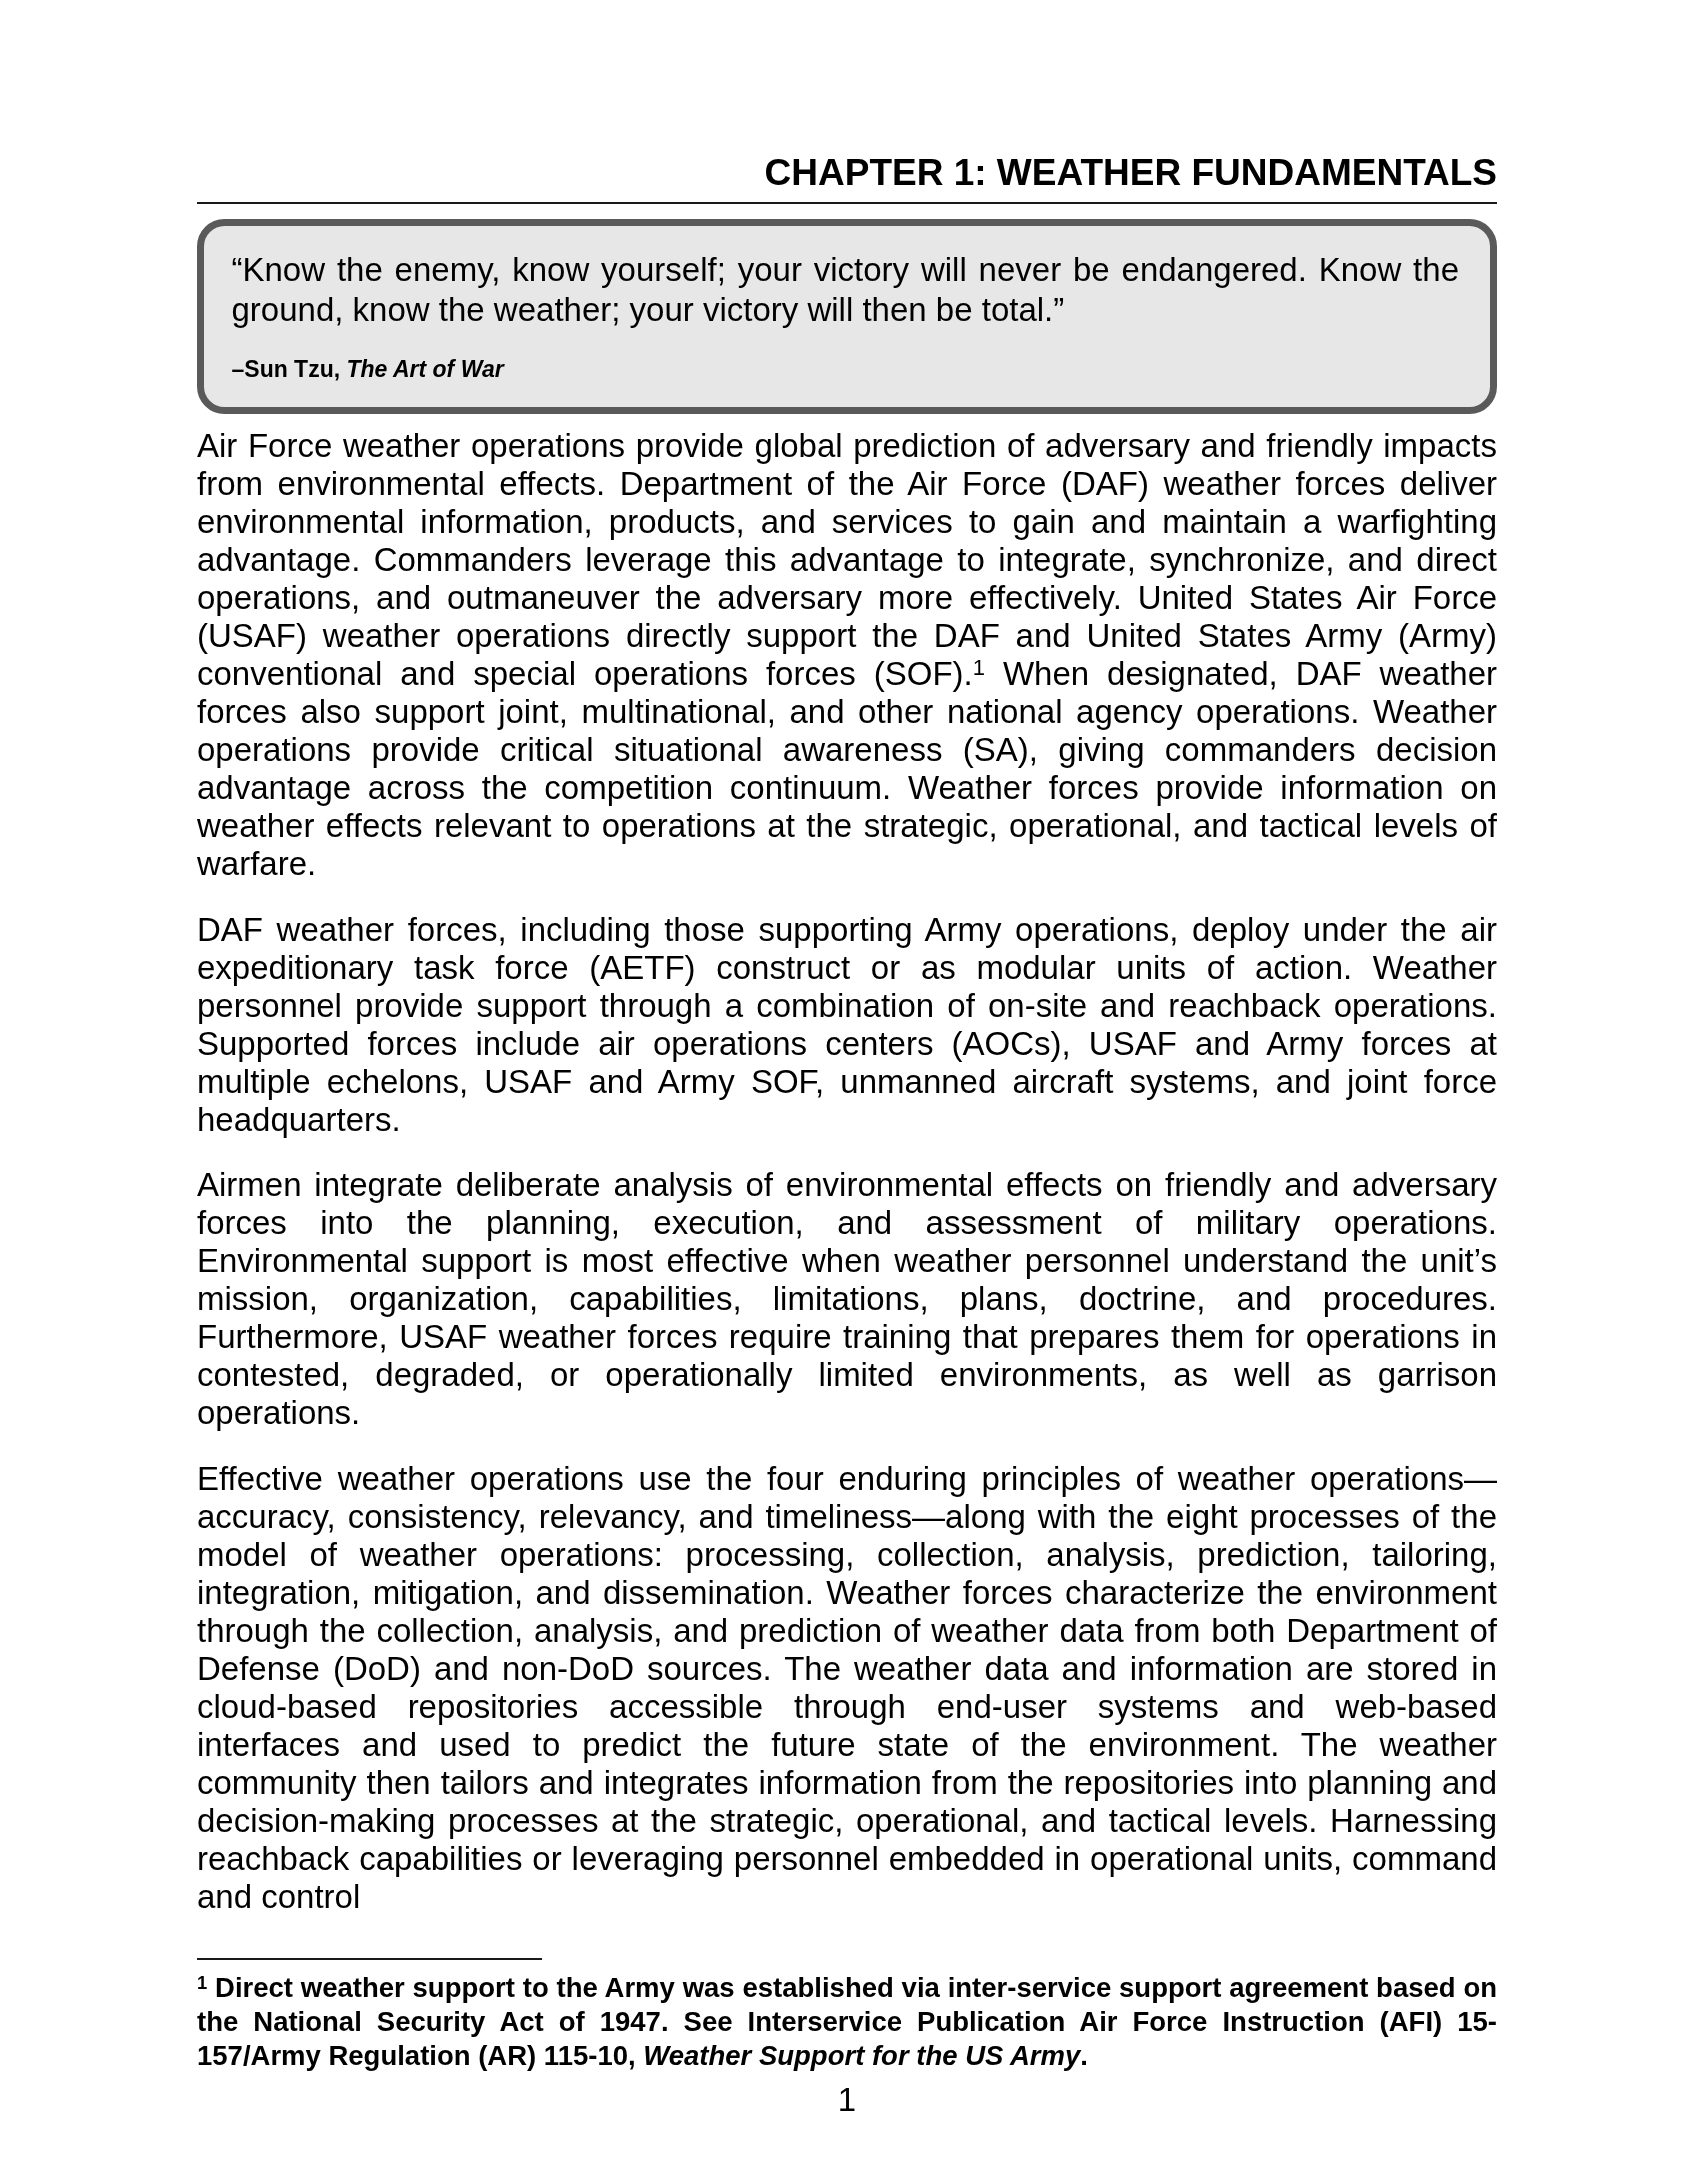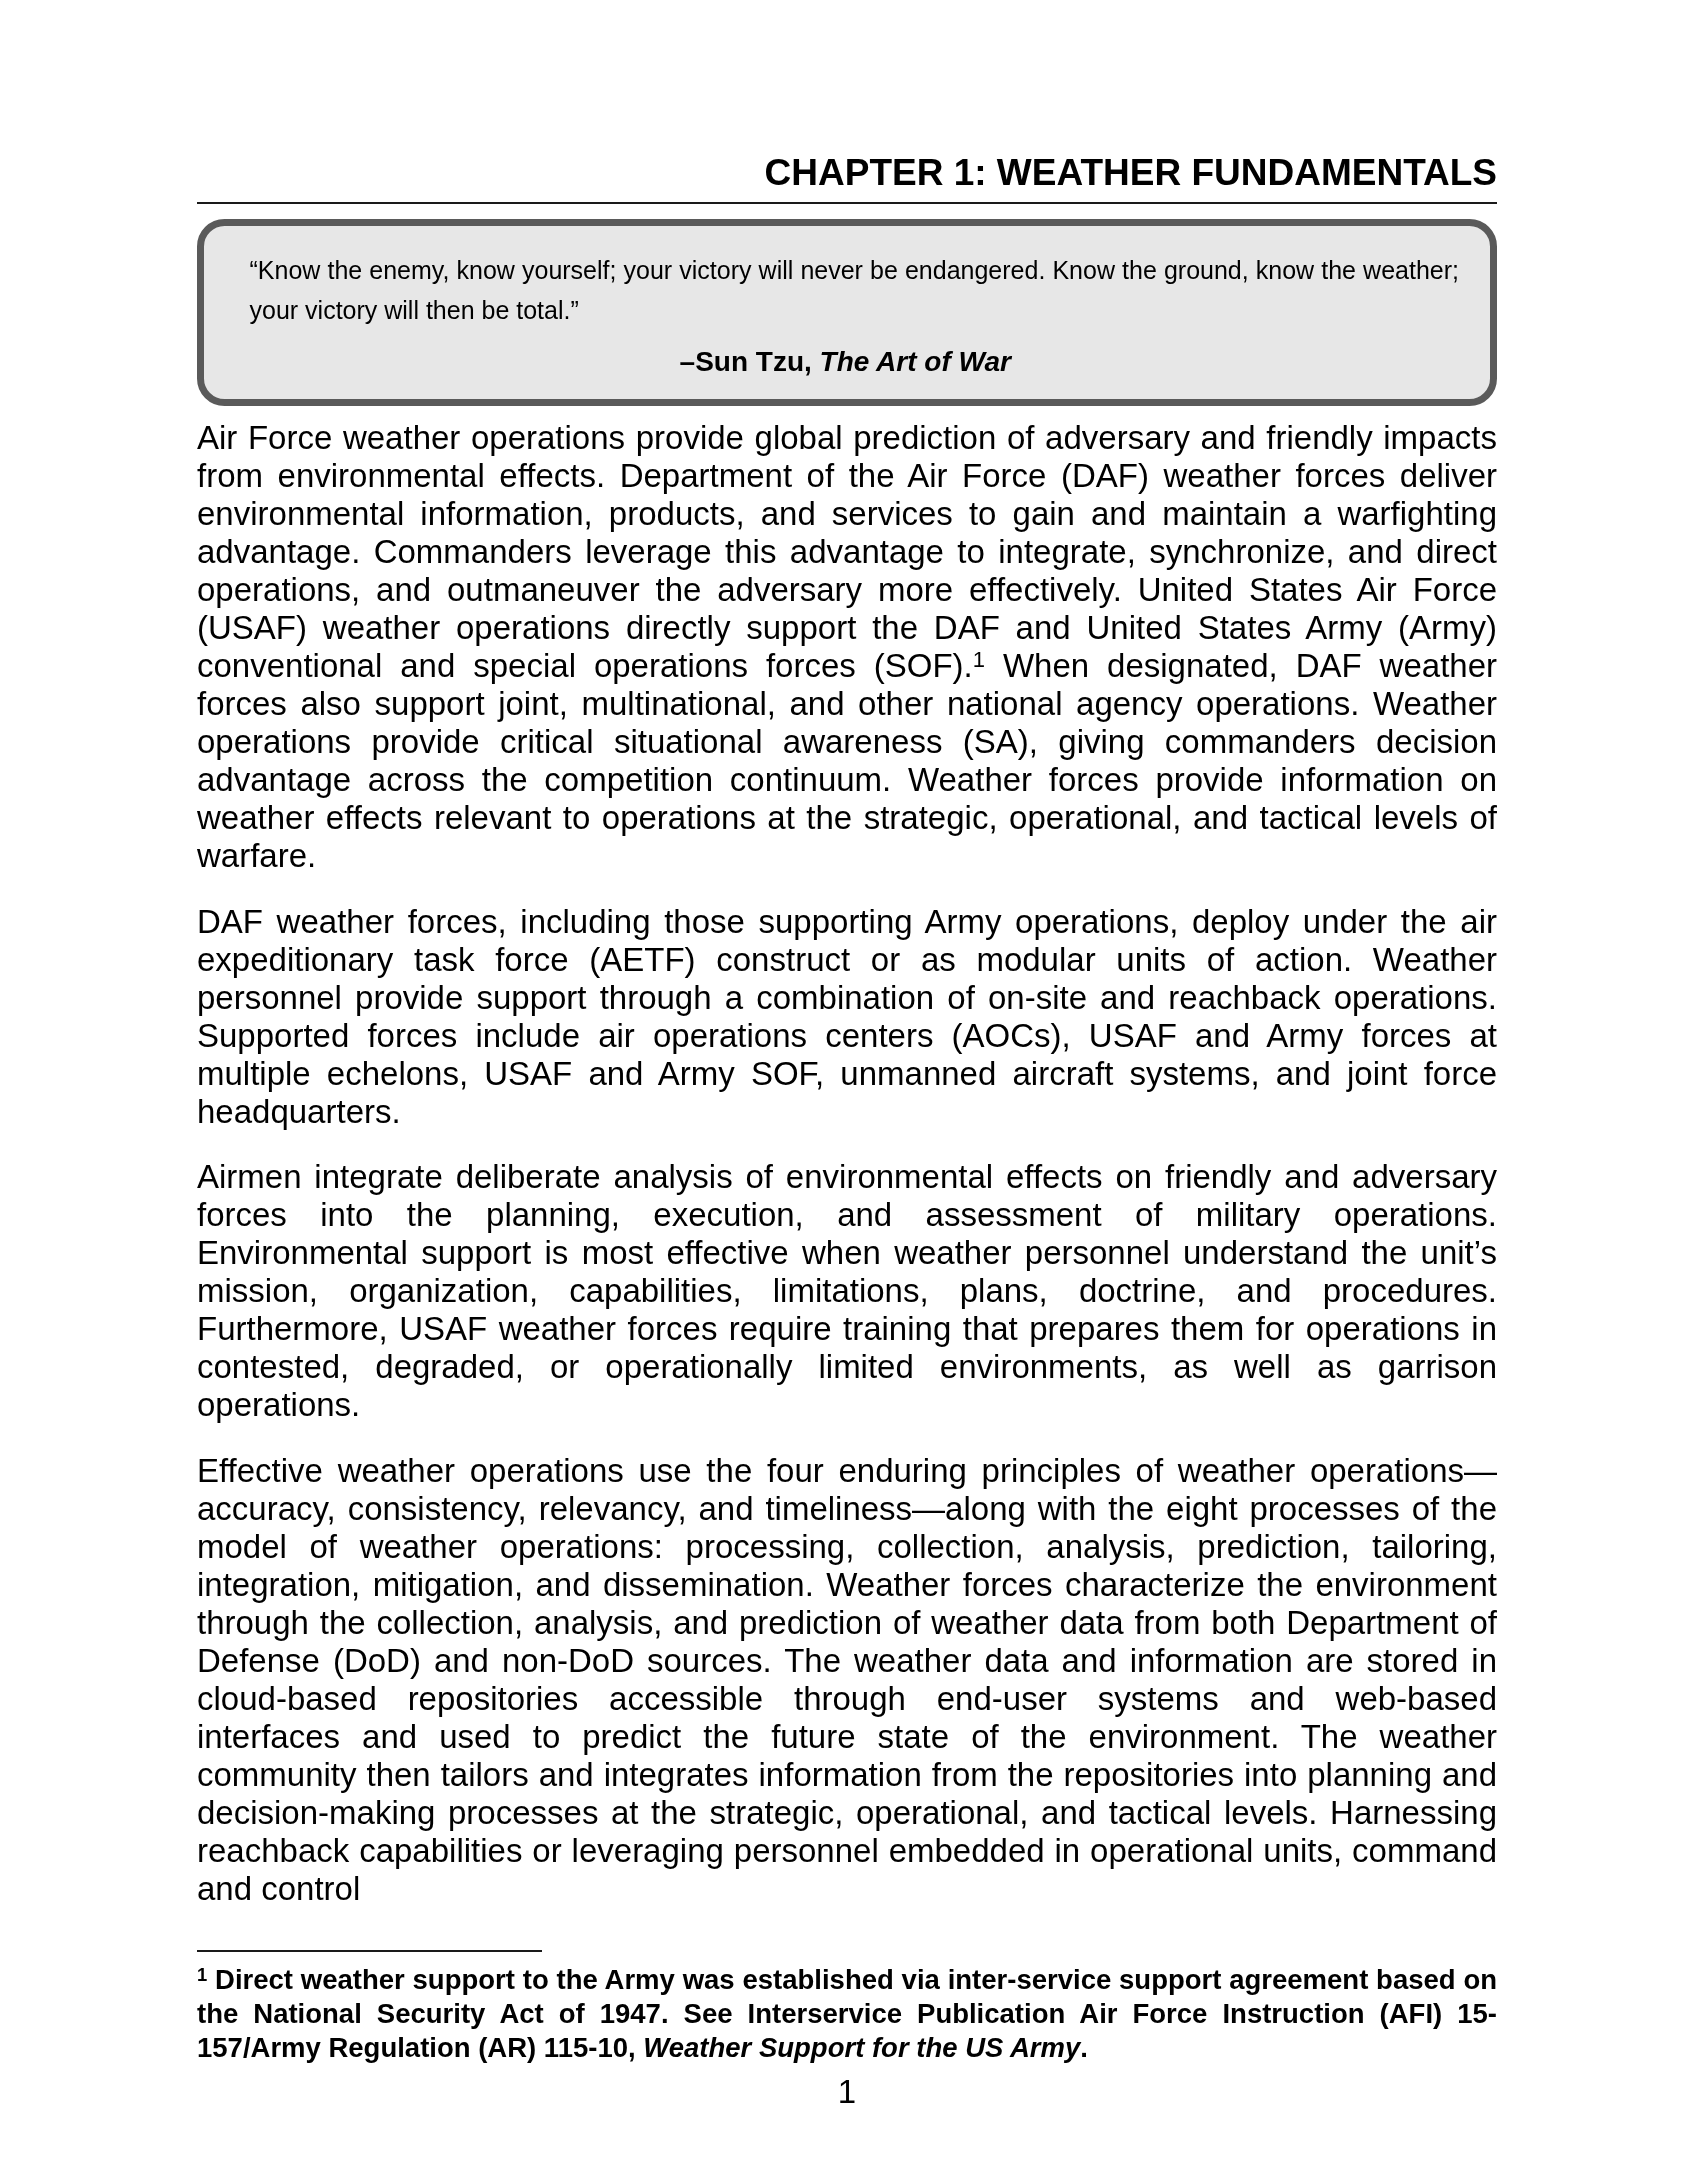--- a/index.html
+++ b/index.html
@@ -39,29 +39,28 @@
     width:100%;
   }
   .quote-box{
     margin-top:14.7px;
     border:7.3px solid var(--quote_box_border);
     border-radius:27.5px;
     background:var(--quote_box_background);
     padding:24px 31px 18.4px 27.5px;
   }
   .quote-text{
-    font-size:25px;
+    font-size:33px;
     line-height:40px;
     text-align:justify;
-    margin-left:18px;
   }
   .quote-attribution{
-    margin-top:12px;
-    text-align:center;
-    font-size:28px;
+    margin-top:20px;
+    text-align:left;
+    font-size:23px;
     line-height:39px;
     font-weight:bold;
   }
   .body-para{
     font-size:33px;
     line-height:38px;
     text-align:justify;
     margin-bottom:27.5px;
   }
   .body-para:first-of-type{ margin-top:13px; }

